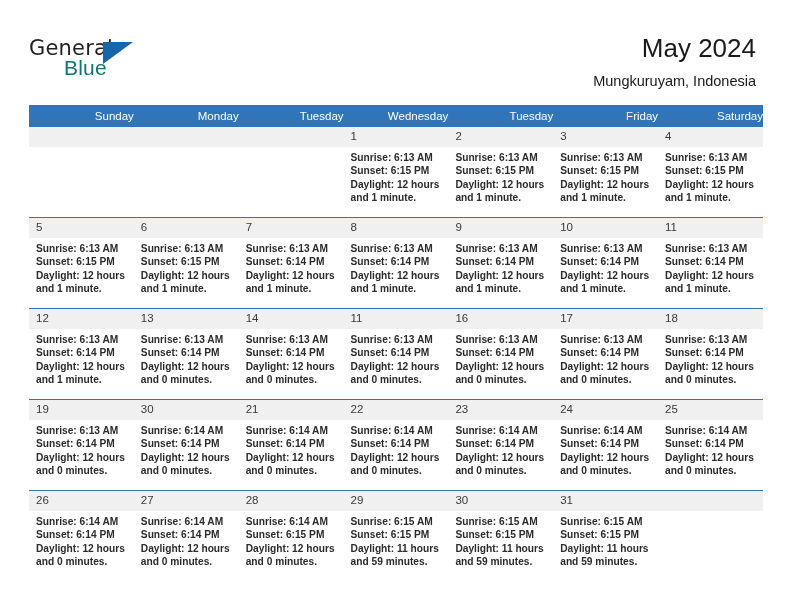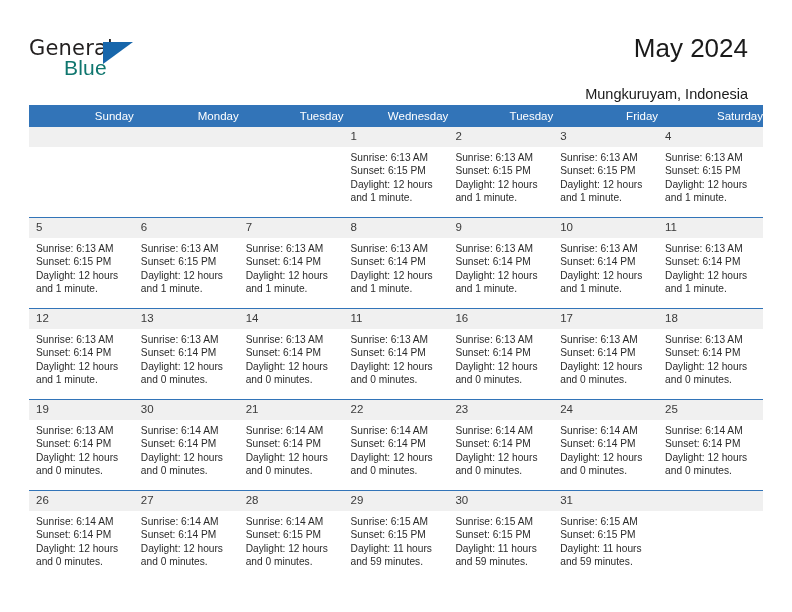--- a/index.html
+++ b/index.html
@@ -62,36 +62,36 @@
     left: 74px;
     top: 6px;
     width: 0;
     height: 0;
     border-left: 30px solid #1766ab;
     border-bottom: 22px solid transparent;
   }
 
   .title-block {
     position: absolute;
-    right: 44px;
+    right: 36px;
     top: 32px;
     text-align: right;
   }
   .cal-title {
     font-size: 26px;
     font-weight: normal;
     color: #1a1a1a;
     line-height: 32px;
     white-space: nowrap;
   }
   .cal-subtitle {
     font-size: 14.5px;
     color: #1a1a1a;
     line-height: 20px;
-    margin-top: 20px;
+    margin-top: 7px;
     white-space: nowrap;
   }
 
   
   .calendar {
     position: absolute;
     left: 29px;
     top: 105px;
     width: 734px;
     border-collapse: collapse;
@@ -128,20 +128,21 @@
     line-height: 13px;
   }
   .daynum.empty {
     color: transparent;
   }
   .dayinfo {
     padding: 4px 6px 0 7px;
     font-size: 10.2px;
     line-height: 13.4px;
     color: #2b2b2b;
+    font-weight: bold;
   }
   .dayinfo div {
     white-space: nowrap;
   }
   .dayinfo .daylight {
     white-space: normal;
   }
 </style>
 </head>
 <body>

